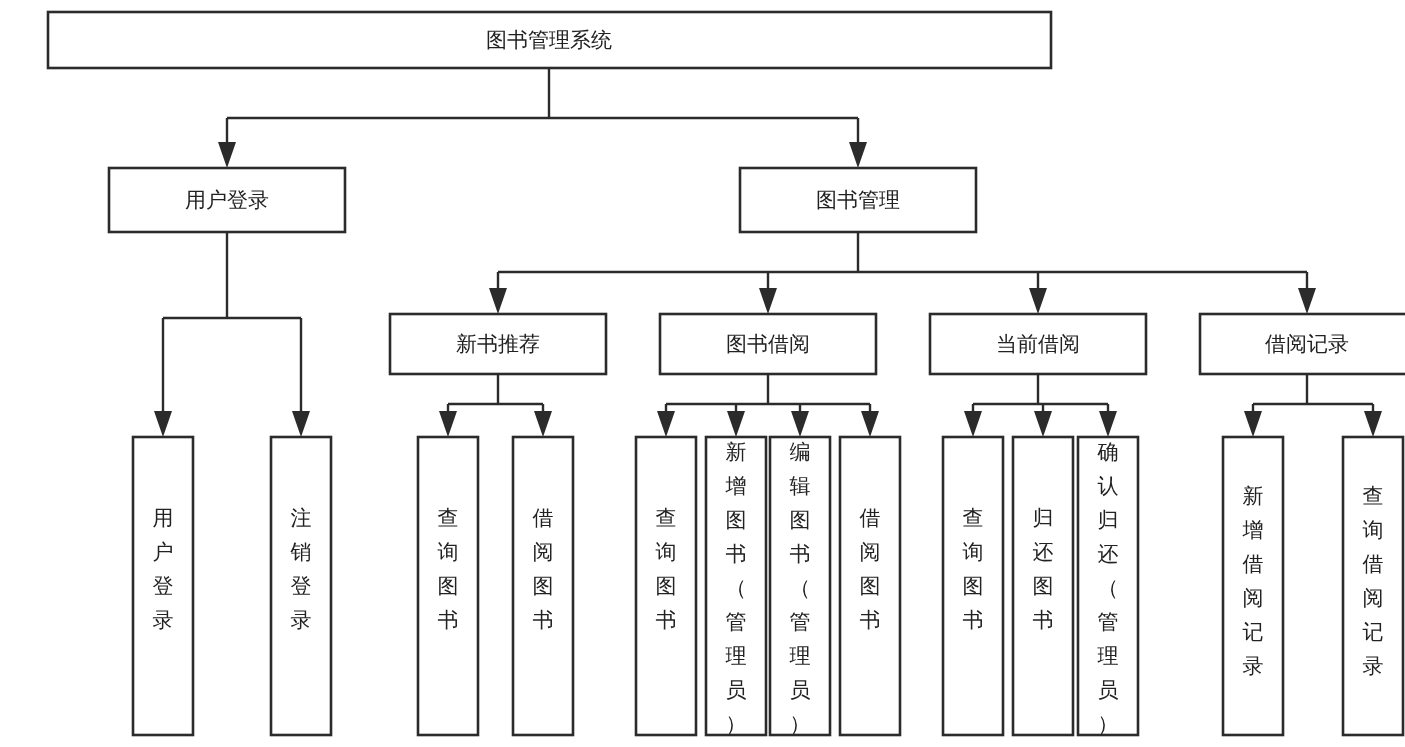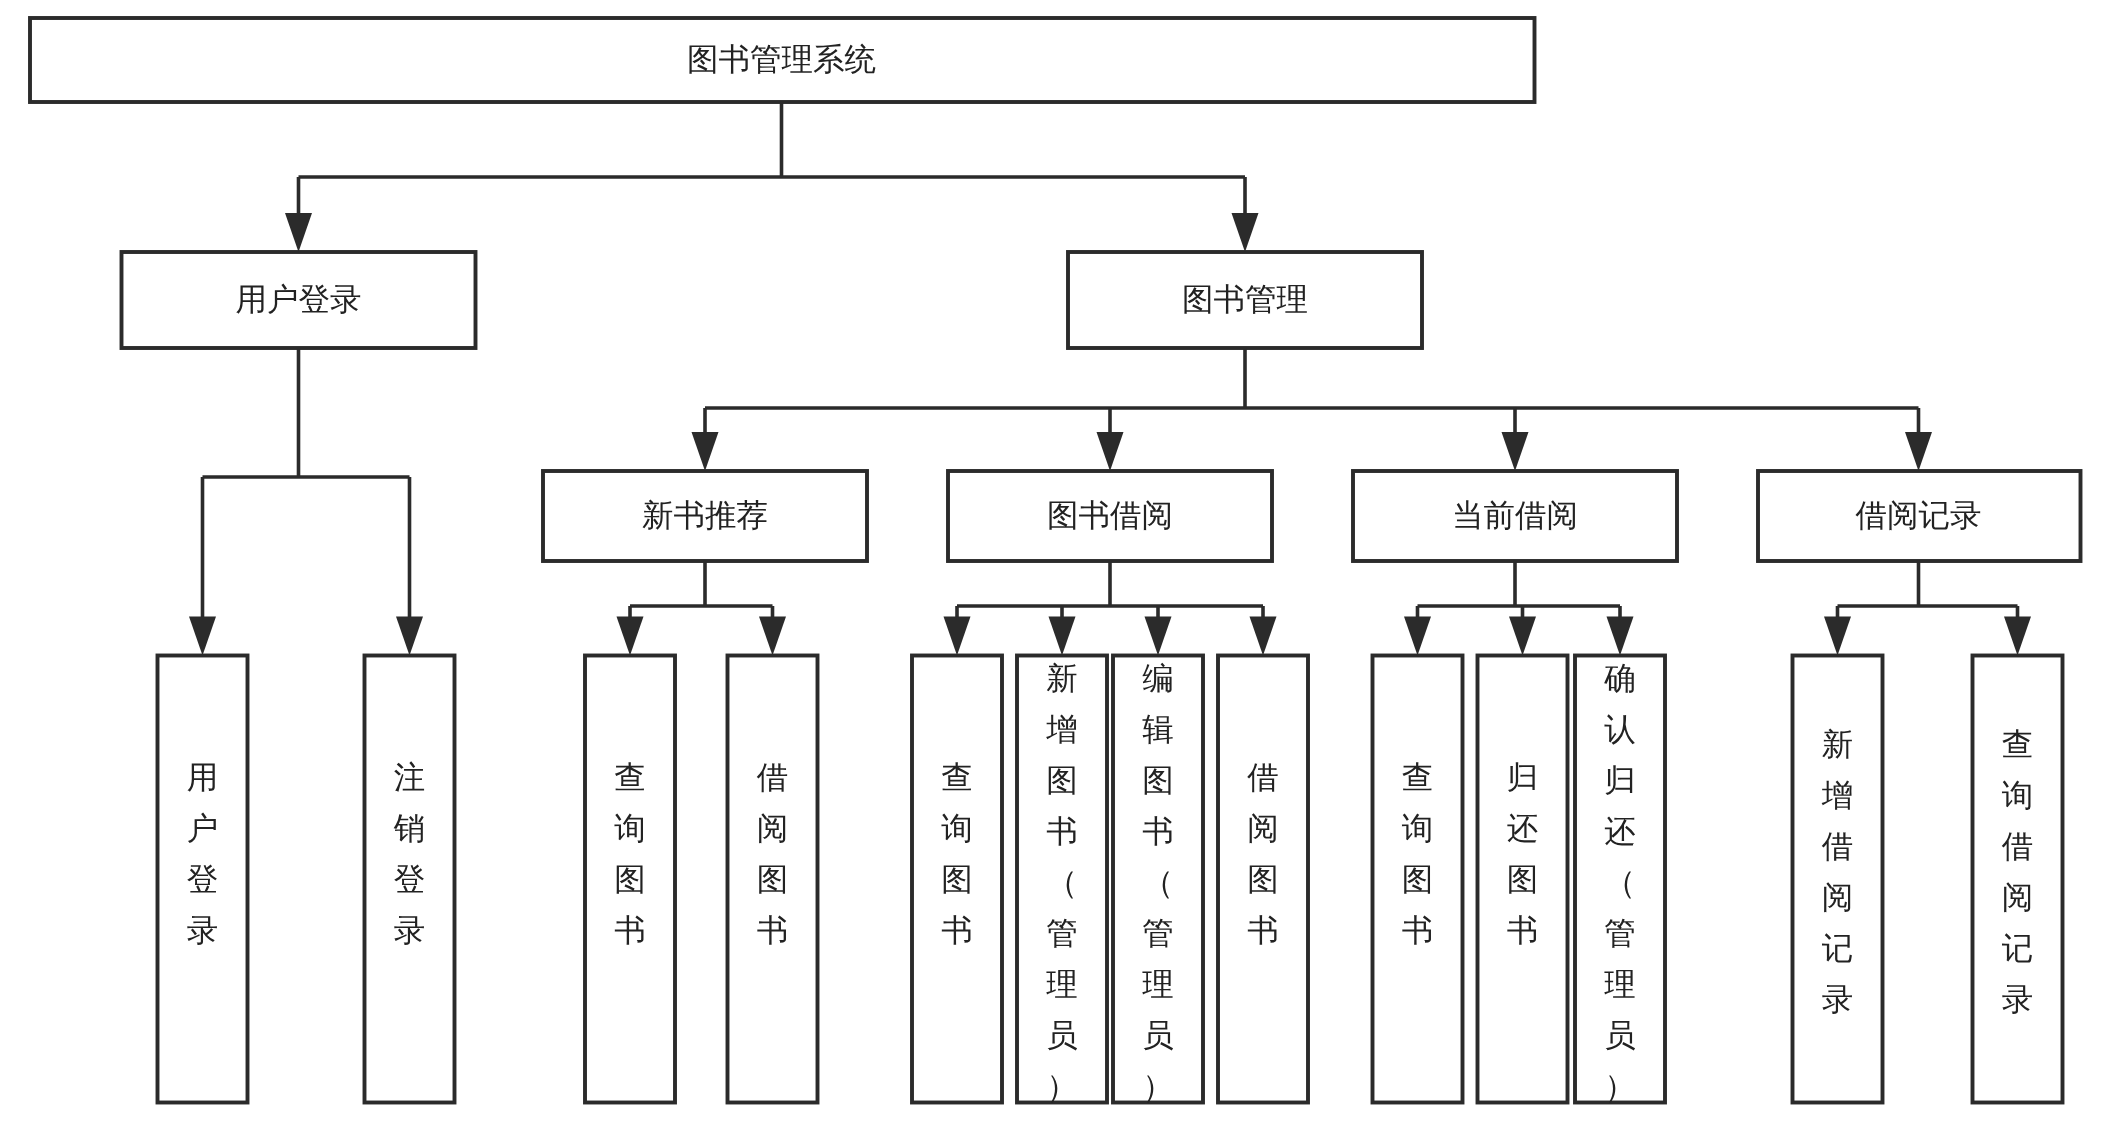--- a/index.html
+++ b/index.html
@@ -11,20 +11,21 @@
     width: 1405px;
     height: 747px;
     font-family: "Liberation Sans", "DejaVu Sans", sans-serif;
     overflow: hidden;
     position: relative;
   }
   #diagram-root {
     position: relative;
     width: 1213px;
     height: 747px;
+    margin-left: 28px;
   }
   svg.flow {
     position: absolute;
     top: 0;
     left: 0;
     width: 1405px;
     height: 747px;
     display: block;
   }
   .node-rect {

